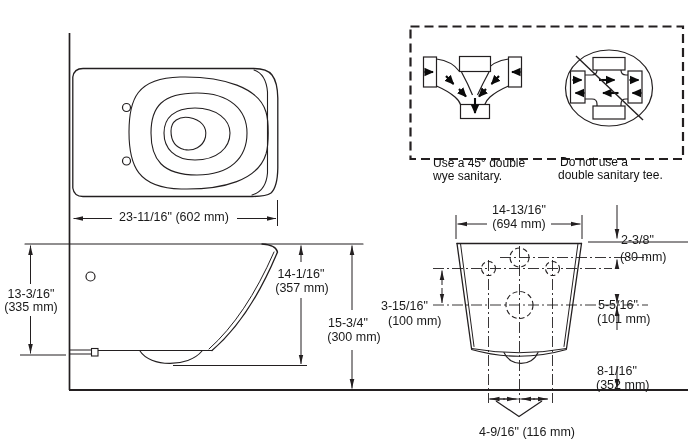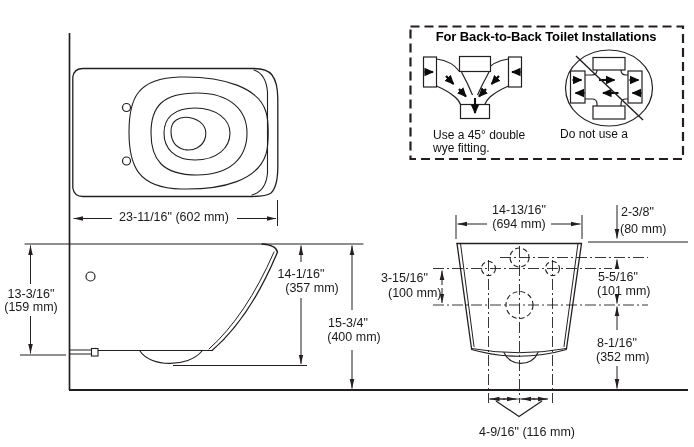--- a/index.html
+++ b/index.html
@@ -1,21 +1,21 @@
 <!DOCTYPE html>
 <html><head>
 <meta charset="utf-8">
 <style>
   html,body{margin:0;padding:0;background:#fff;}
   #stage{position:relative;width:694px;height:447px;background:#fff;overflow:hidden;
          font-family:"Liberation Sans", sans-serif;color:#1a1a1a;}
   #art{position:absolute;left:0;top:0;}
   .dim{position:absolute;font-size:12.5px;line-height:13px;white-space:nowrap;color:#1a1a1a;}
   .c{transform:translate(-50%,-50%);text-align:center;}
-  .l{transform:translateY(-50%);}
+  .l{transform:translateY(-50%);margin-top:28px;}
   .cap{position:absolute;font-size:12px;line-height:13px;white-space:nowrap;color:#111;}
   .boxtitle{position:absolute;font-size:13px;font-weight:bold;white-space:nowrap;
             transform:translate(-50%,-50%);color:#000;letter-spacing:-0.1px;}
 </style>
 </head>
 <body>
 
 <div id="stage">
 
 <svg id="art" width="694" height="447" viewBox="0 0 694 447">
@@ -175,45 +175,45 @@
       <line x1="629.5" y1="80" x2="638.5" y2="80" marker-end="url(#fa)"></line>
       <line x1="641.5" y1="93" x2="632.5" y2="93" marker-end="url(#fa)"></line>
     </g>
     <line x1="576" y1="56" x2="643" y2="120" stroke-width="1.4"></line>
   </g>
 </svg>
 
 <div class="dim c" style="left:174px;top:217px">23-11/16" (602 mm)</div>
 
 <div class="dim c" style="left:31px;top:294px">13-3/16"</div>
-<div class="dim c" style="left:31px;top:307px">(159 mm)</div>
+<div class="dim c" style="left:31px;top:307px">(335 mm)</div>
 
 <div class="dim c" style="left:301px;top:274px">14-1/16"</div>
-<div class="dim c" style="left:312px;top:288px">(357 mm)</div>
+<div class="dim c" style="left:302px;top:288px">(357 mm)</div>
 
 <div class="dim c" style="left:348px;top:323px">15-3/4"</div>
-<div class="dim c" style="left:354px;top:337px">(400 mm)</div>
+<div class="dim c" style="left:354px;top:337px">(300 mm)</div>
 
 <div class="dim c" style="left:519px;top:210px">14-13/16"</div>
 <div class="dim c" style="left:519px;top:224px">(694 mm)</div>
 
 <div class="dim l" style="left:621px;top:212px">2-3/8"</div>
 <div class="dim l" style="left:620px;top:229px">(80 mm)</div>
 
 <div class="dim l" style="left:381px;top:278px">3-15/16"</div>
 <div class="dim l" style="left:388px;top:293px">(100 mm)</div>
 
 <div class="dim l" style="left:598px;top:277px">5-5/16"</div>
 <div class="dim l" style="left:597px;top:291px">(101 mm)</div>
 
 <div class="dim l" style="left:597px;top:343px">8-1/16"</div>
 <div class="dim l" style="left:596px;top:357px">(352 mm)</div>
 
 <div class="dim c" style="left:527px;top:432px">4-9/16" (116 mm)</div>
 
-<div class="boxtitle" style="left:546px;top:36px">For Back-to-Back Toilet Installations</div>
 
 <div class="cap l" style="left:433px;top:135px">Use a 45° double</div>
-<div class="cap l" style="left:433px;top:148px">wye fitting.</div>
+<div class="cap l" style="left:433px;top:148px">wye sanitary.</div>
 
 <div class="cap l" style="left:560px;top:134px">Do not use a</div>
+<div class="cap l" style="left:558px;top:147px">double sanitary tee.</div>
 
 </div>
 
 </body></html>

